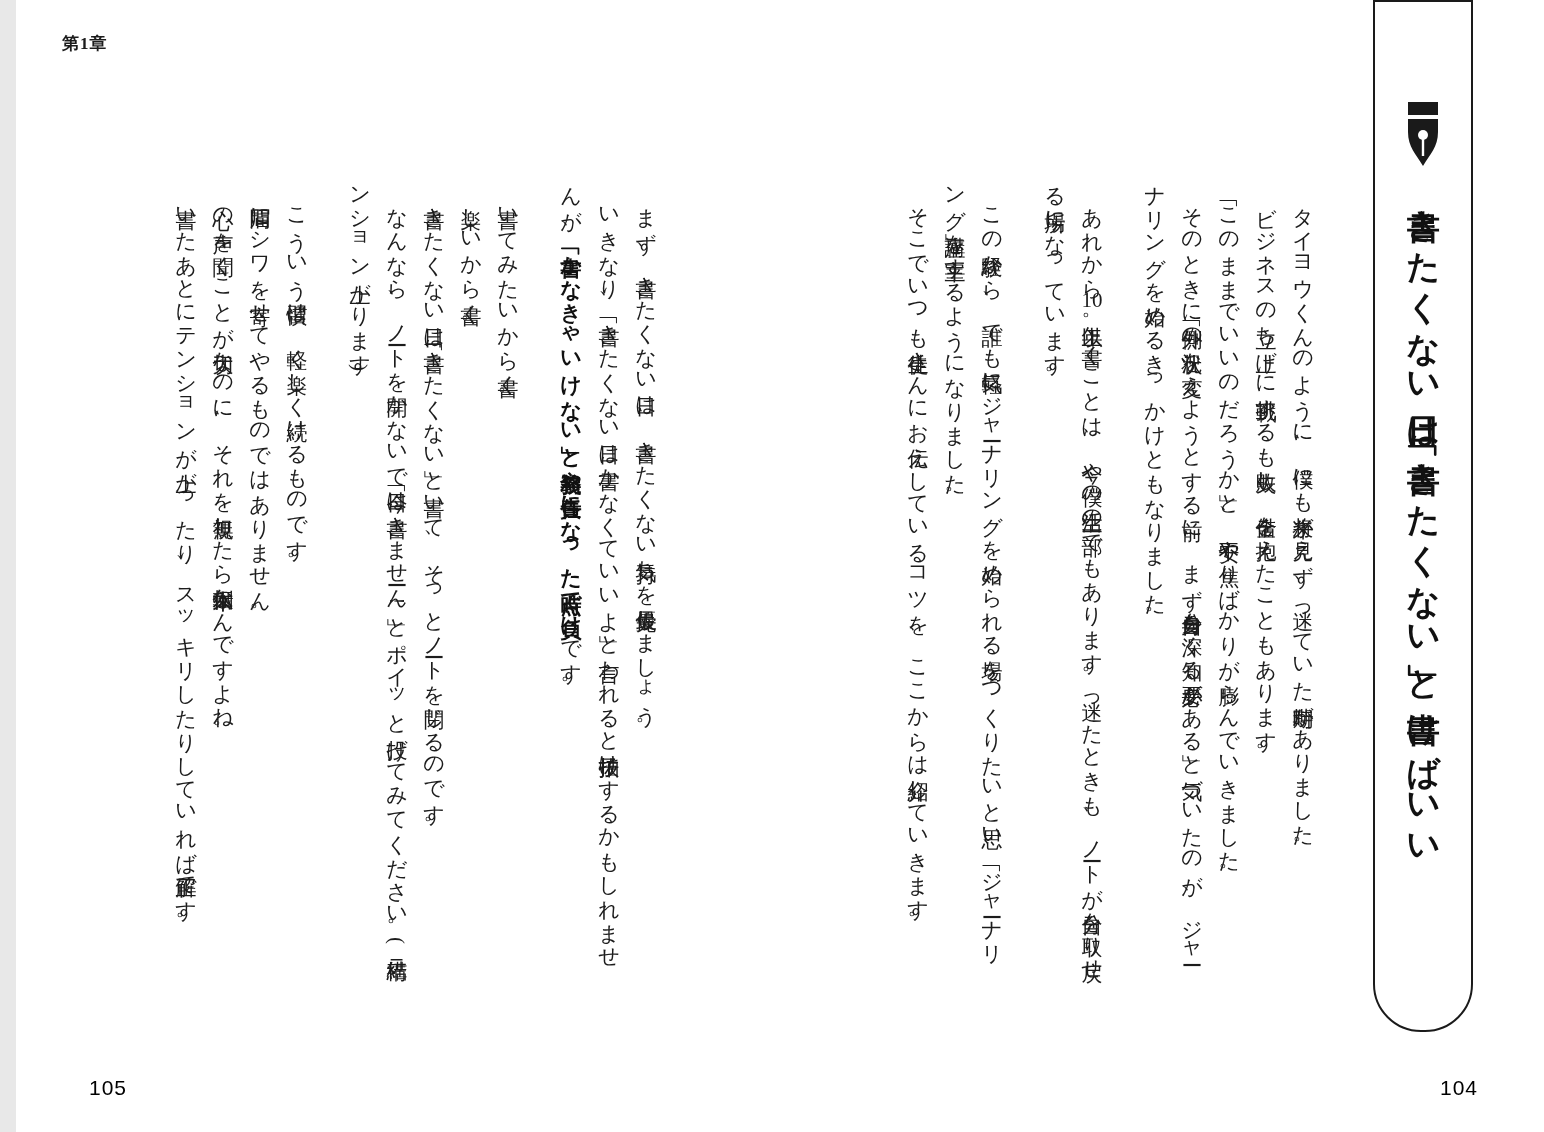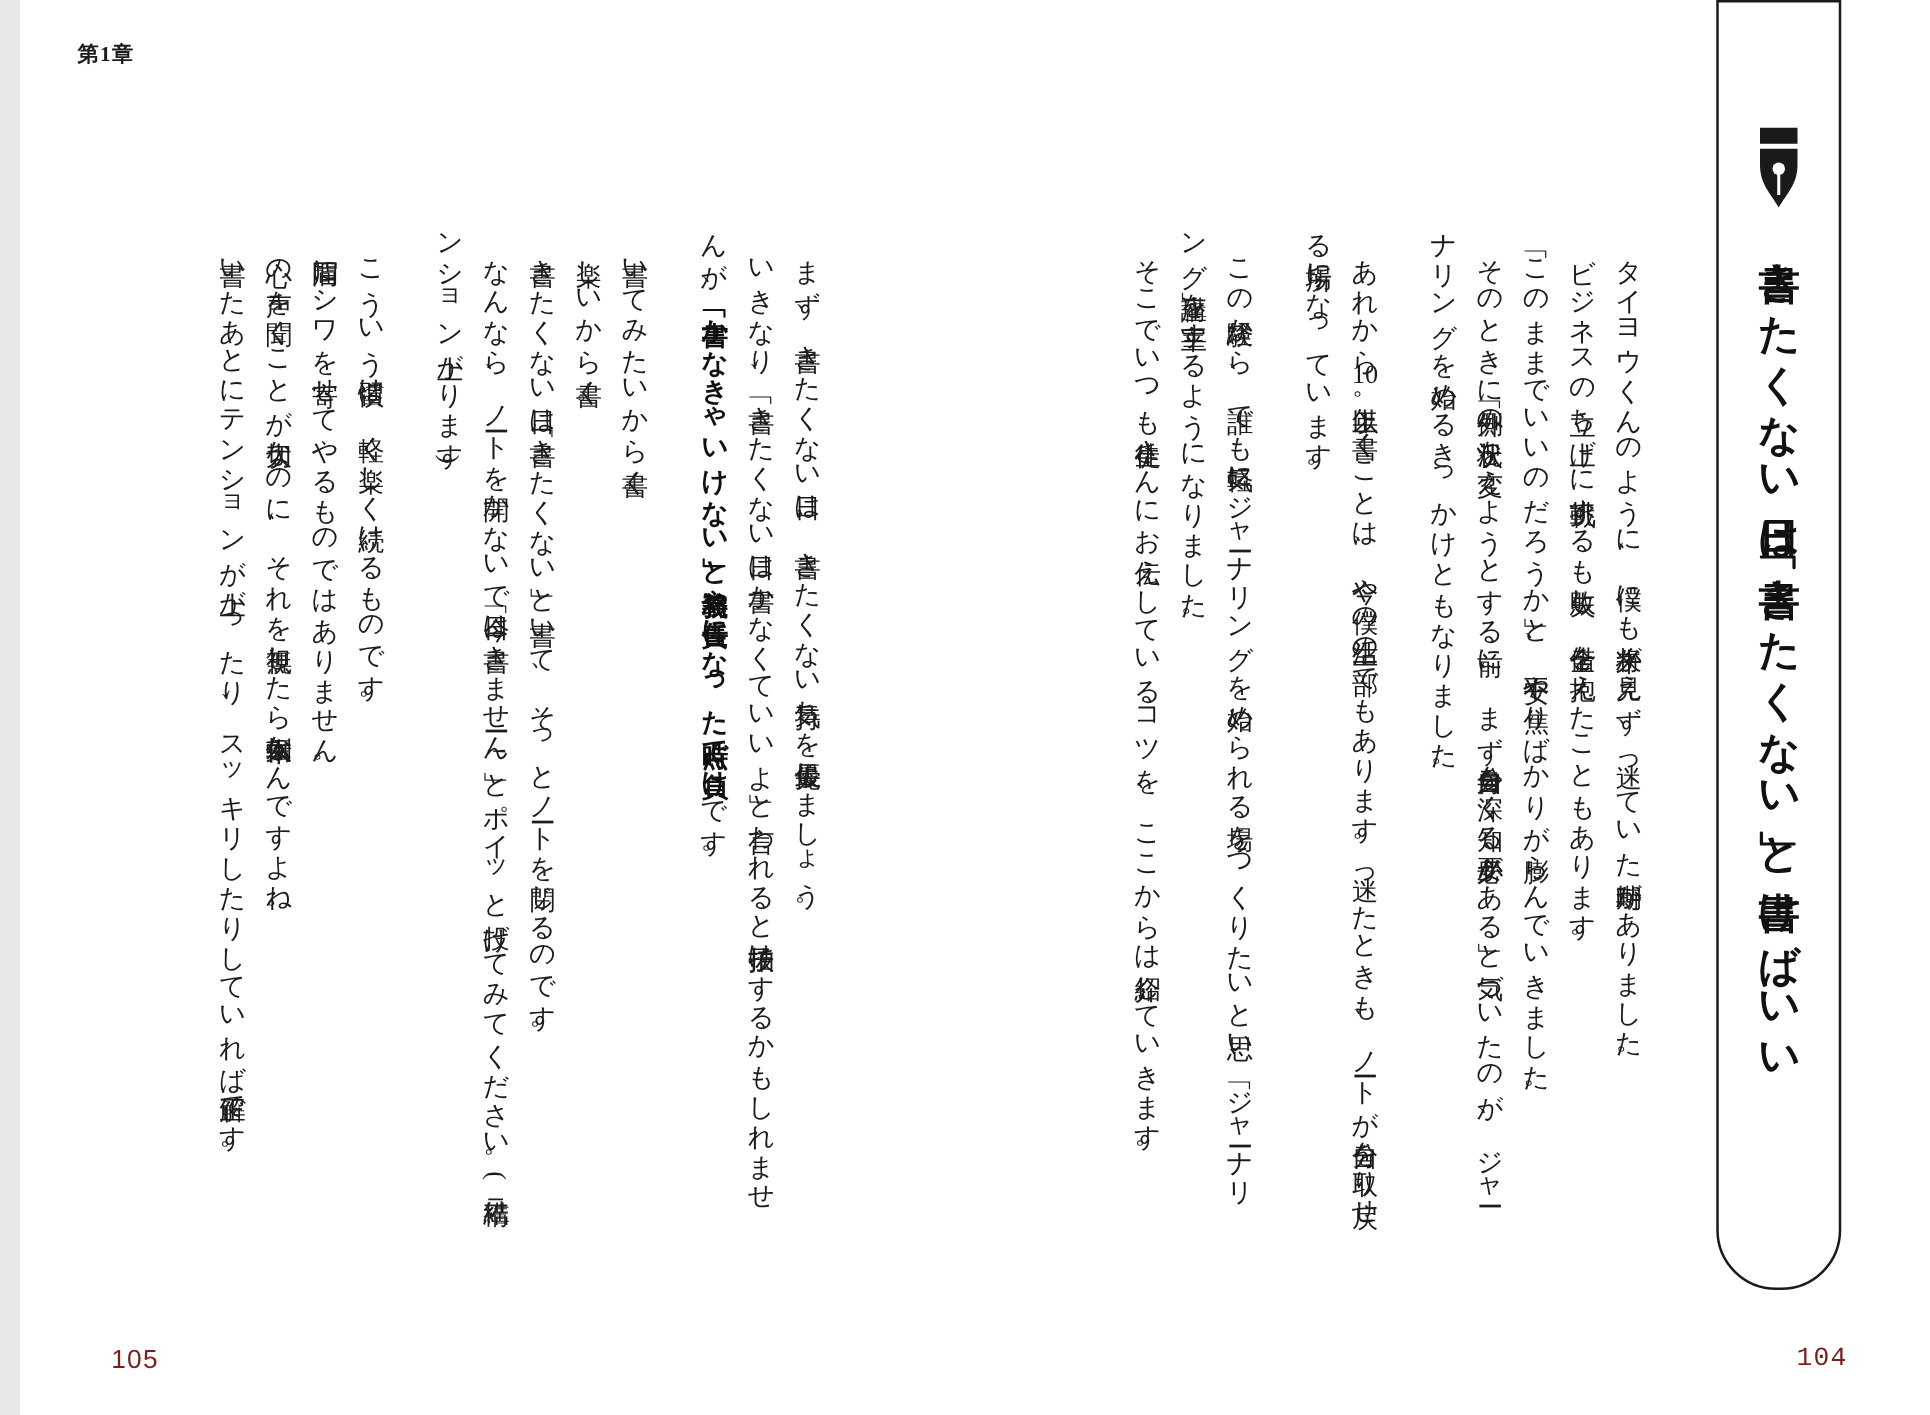--- a/index.html
+++ b/index.html
@@ -66,24 +66,24 @@
     writing-mode:vertical-rl;text-orientation:mixed;
     font-family:"Liberation Sans", sans-serif;
     font-weight:700;font-size:33px;letter-spacing:3px;
     color:#111;white-space:nowrap;
   }
 
   
   .page-number{
     position:absolute;top:1076px;
     font-family:"Liberation Sans", sans-serif;
-    font-size:21px;color:#7f1d1d;letter-spacing:1px;
+    font-size:21px;color:#000000;letter-spacing:1px;
   }
   .pn-left{left:73px;}
-  .pn-right{right:82px;font-family:Liberation Mono, monospace;}
+  .pn-right{right:82px;}
 </style>
 </head>
 <body>
 
 <div class="spread">
 
   <div class="running-header">
     <span class="chapter-label">第1章</span>
   </div>
 

